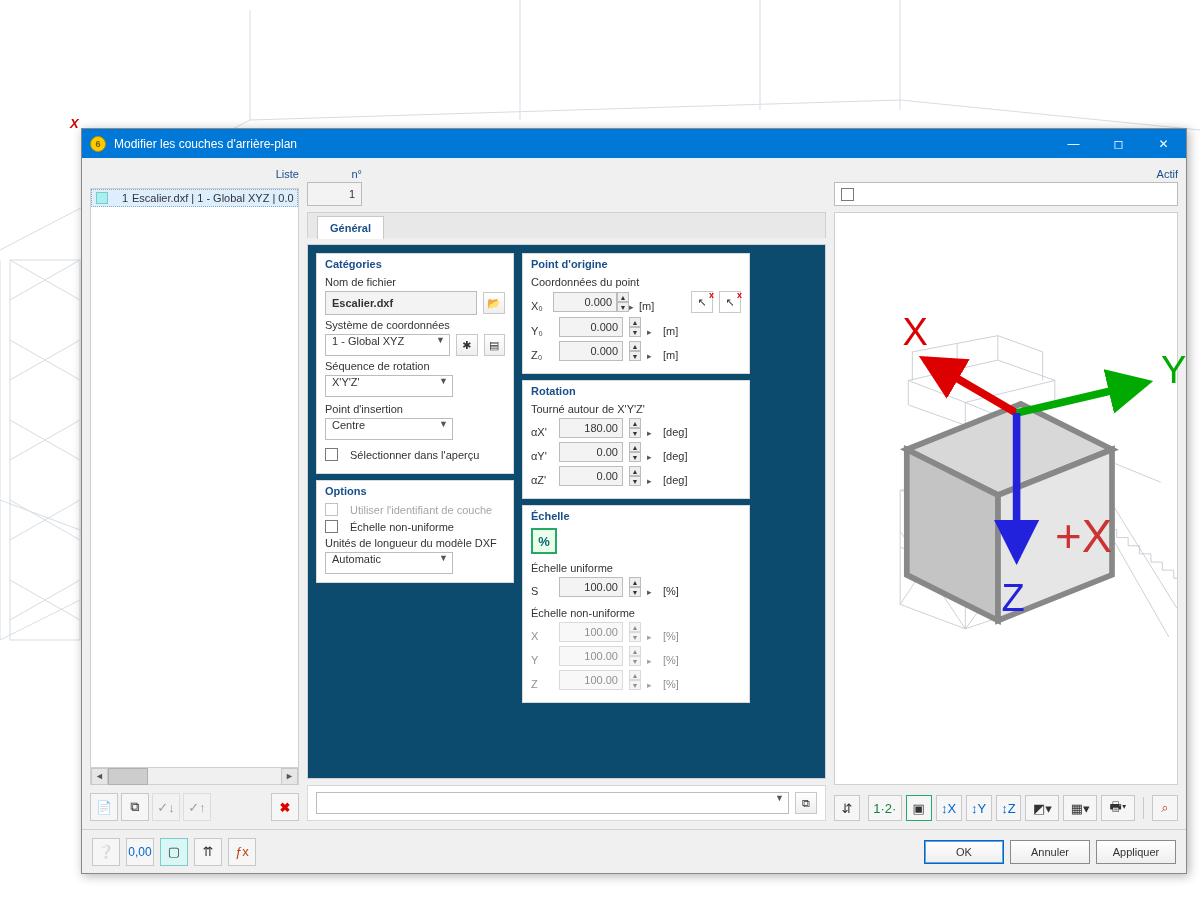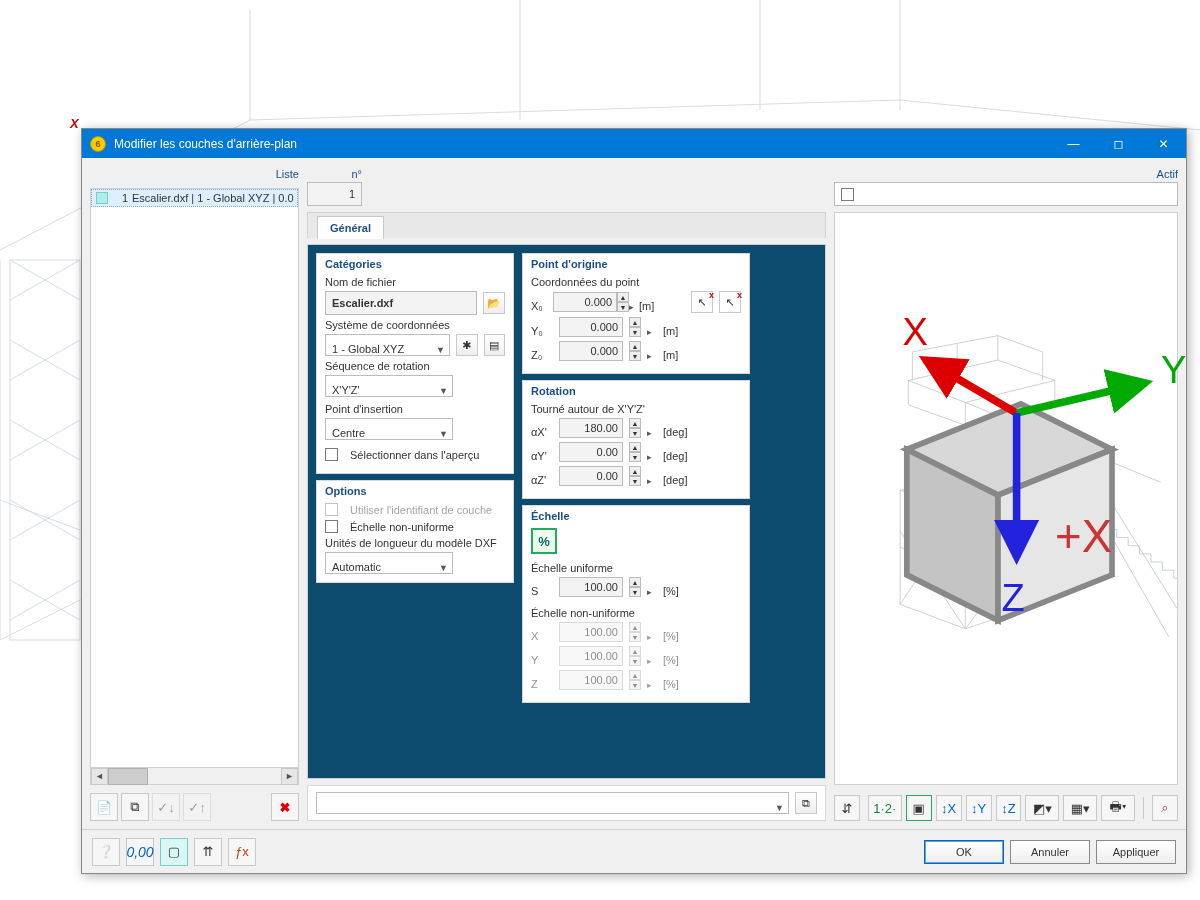--- a/index.html
+++ b/index.html
@@ -49,21 +49,21 @@
 
   .tabstrip { height:26px; background:#e8e8e8; border:1px solid #d0d0d0; border-bottom:none; display:flex; align-items:flex-end; padding-left:9px;}
   .tab { padding:5px 12px; background:#f0f0f0; border:1px solid #c8c8c8; border-bottom:none; font-size:11px; color:#1a4e8a; font-weight:bold; position:relative; top:1px; background:#fff;}
   .tabcontent { flex:1; background:#0c4a6e; border:1px solid #d0d0d0; display:flex; gap:8px; padding:8px; }
 
   .form-col { flex:1; display:flex; flex-direction:column; gap:6px; }
   .groupbox { border:1px solid #d8d8d8; padding:8px; background:#fff; }
   .groupbox .gtitle { color:#1a4e8a; font-weight:bold; font-size:11px; margin:-4px 0 6px 0;}
   .flabel { font-size:11px; color:#333; margin-bottom:3px; display:block; }
   .row { display:flex; align-items:center; gap:6px; margin-bottom:4px;}
-  .combo { height:22px; border:1px solid #bcbcbc; background:#fff; display:flex; align-items:flex-end; padding:0 4px 0 6px; font-size:11px; justify-content:space-between; }
+  .combo { height:22px; border:1px solid #bcbcbc; background:#fff; display:flex; align-items:flex-start; padding:0 4px 0 6px; font-size:11px; justify-content:space-between; }
   .combo .chev { color:#555; font-size:9px;}
   .combo.sm { width:128px; }
   .miniicon { width:22px; height:22px; border:1px solid #c8c8c8; background:linear-gradient(#fff,#eee); display:flex; align-items:center; justify-content:center; font-size:11px;}
 
   .numfield { display:flex; align-items:flex-end; }
   .numlabel { width:22px; font-size:11px; }
   .spin { width:64px; height:20px; border:1px solid #bcbcbc; background:#f3f3f3; display:flex; align-items:center; justify-content:flex-end; padding-right:4px; font-size:11px; }
   .spinbtns { display:flex; flex-direction:column; }
   .spinbtns span { width:12px; height:10px; border:1px solid #bcbcbc; background:#eee; font-size:7px; display:flex; align-items:center; justify-content:center;}
   .stepper { width:10px; font-size:9px; color:#555;}
@@ -470,21 +470,21 @@
           </div>
       </div>
     </div>
   </div>
 
   <div class="footer">
     <div class="iconbtn">
         <span>❔</span>
       </div>
     <div class="iconbtn">
-        <span style="font-size:14px; color:#06c;font-style:italic;">0,00</span>
+        <span style="font-size:12px; color:#06c;">0,00</span>
       </div>
     <div class="iconbtn teal">
         <span>▢</span>
       </div>
     <div class="iconbtn">
         <span>⇈</span>
       </div>
     <div class="iconbtn">
         <span style="color:#c2410c;">ƒx</span>
       </div>

